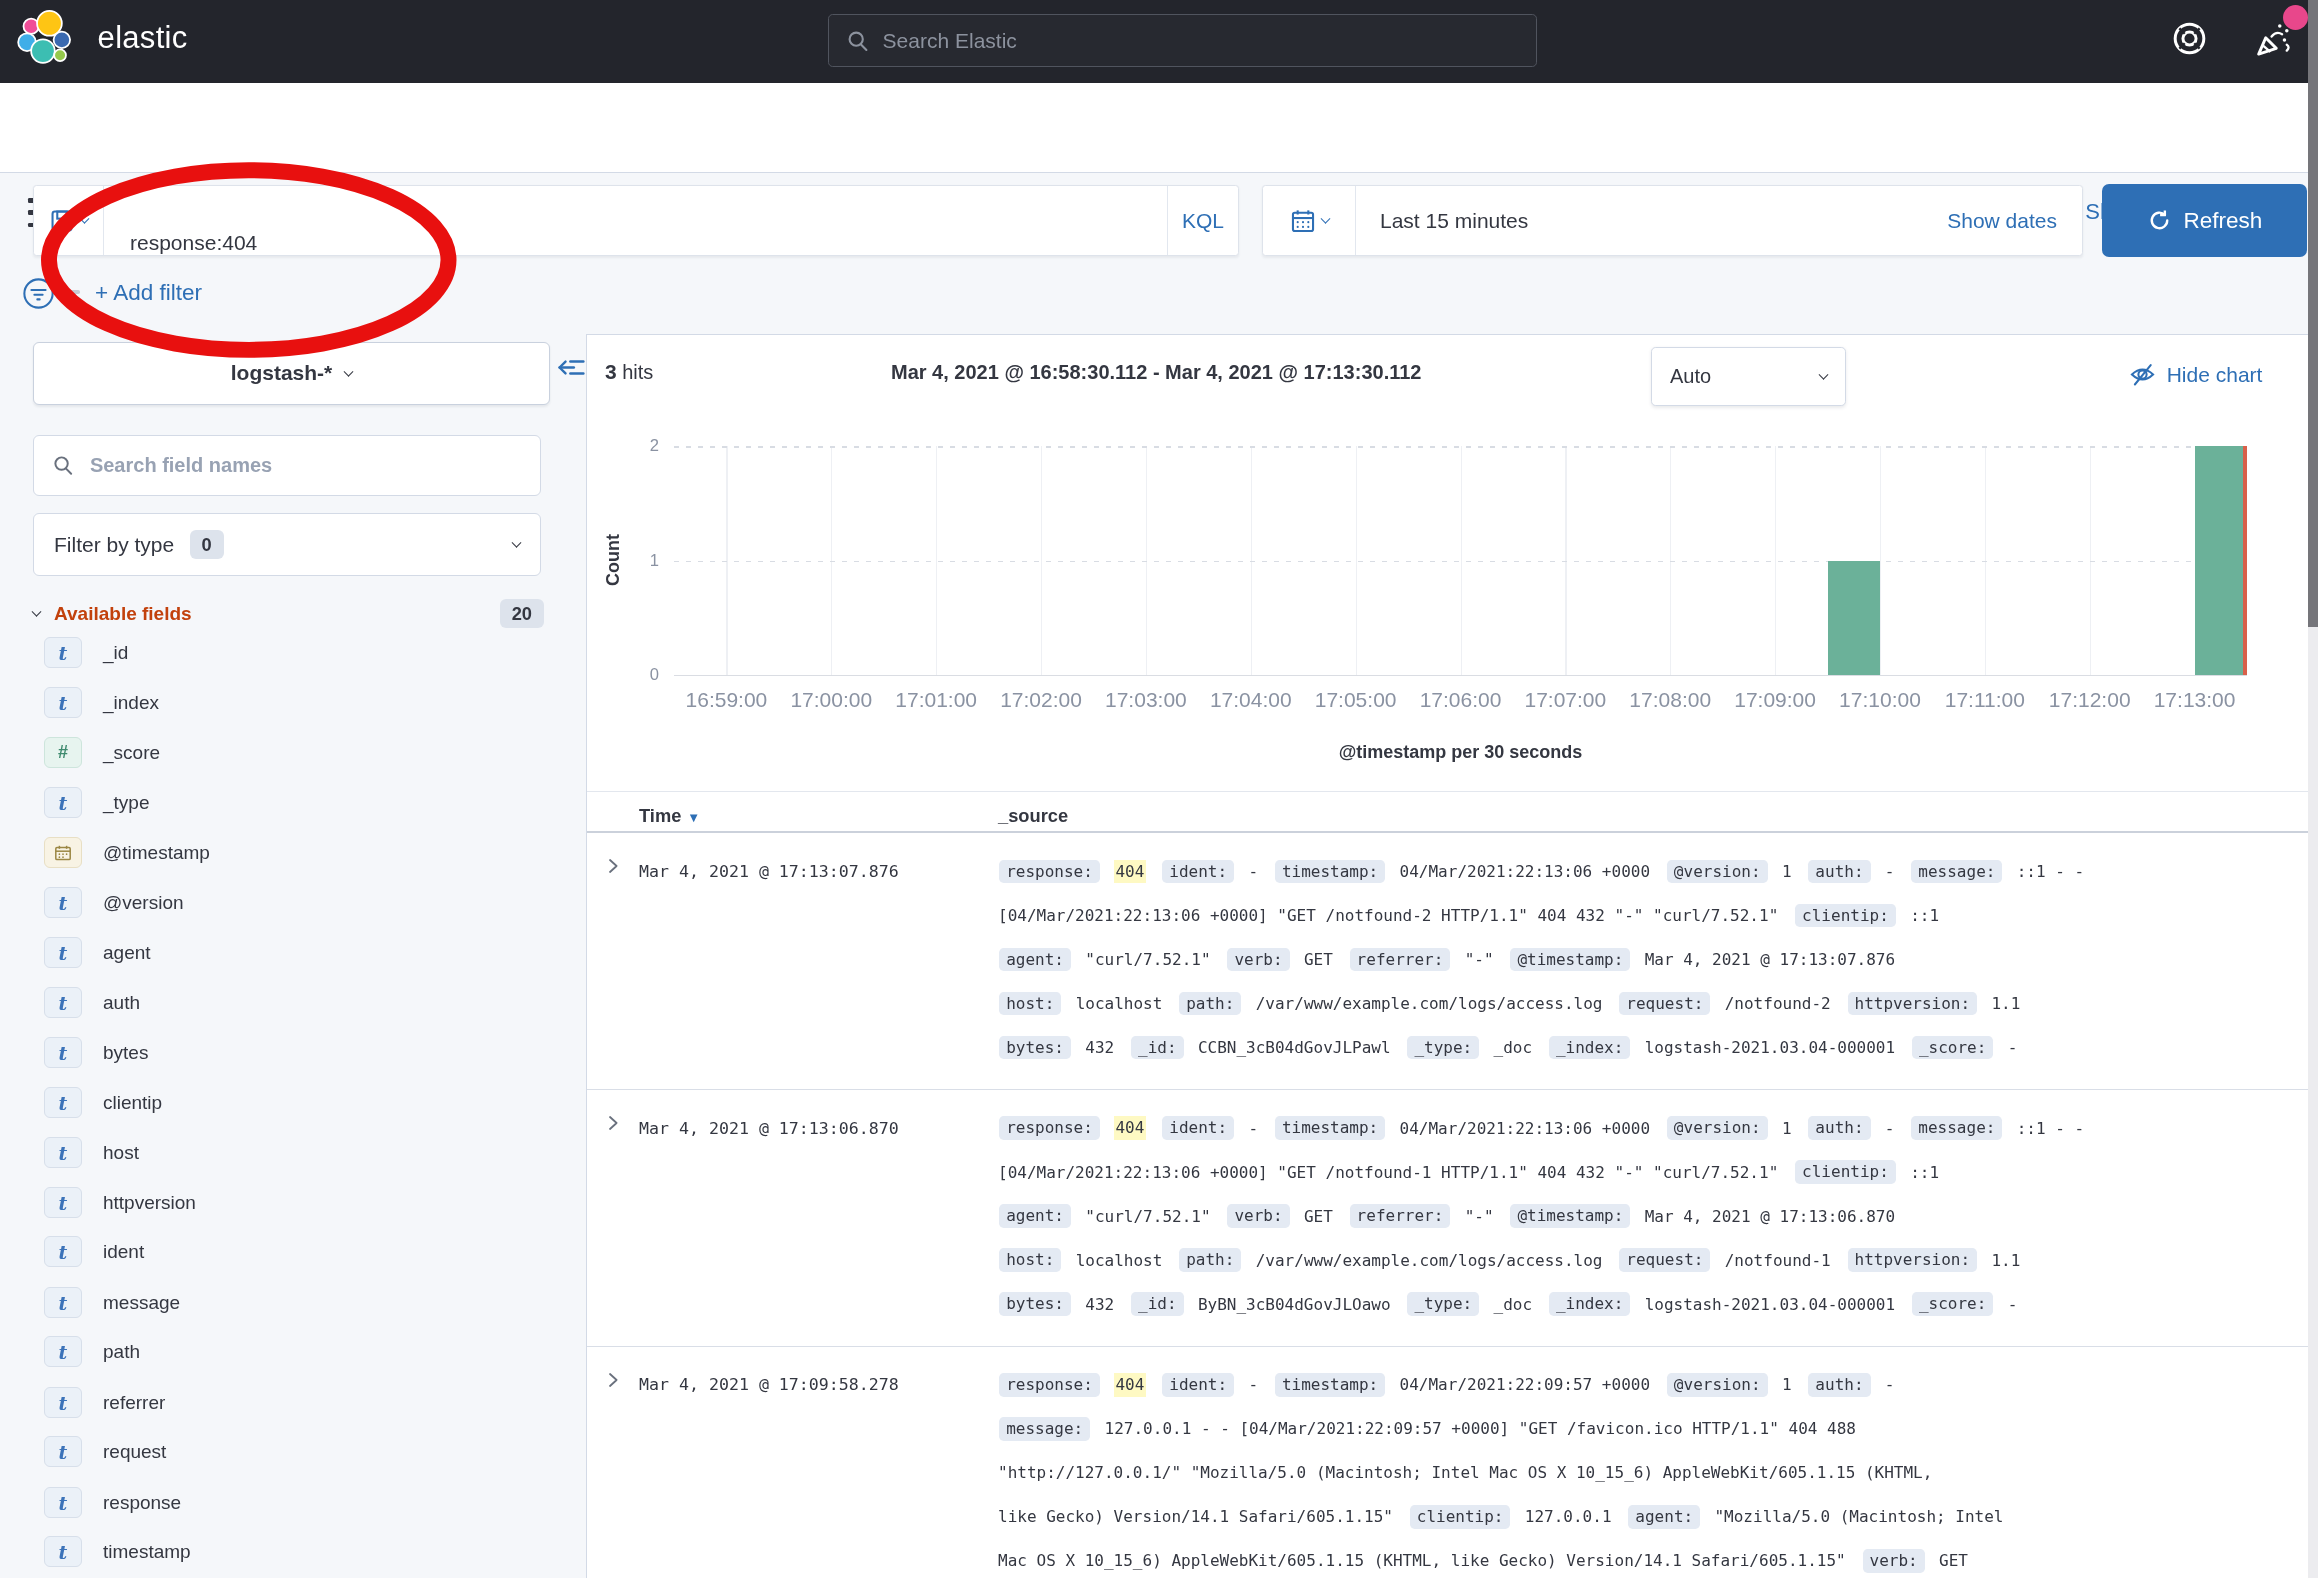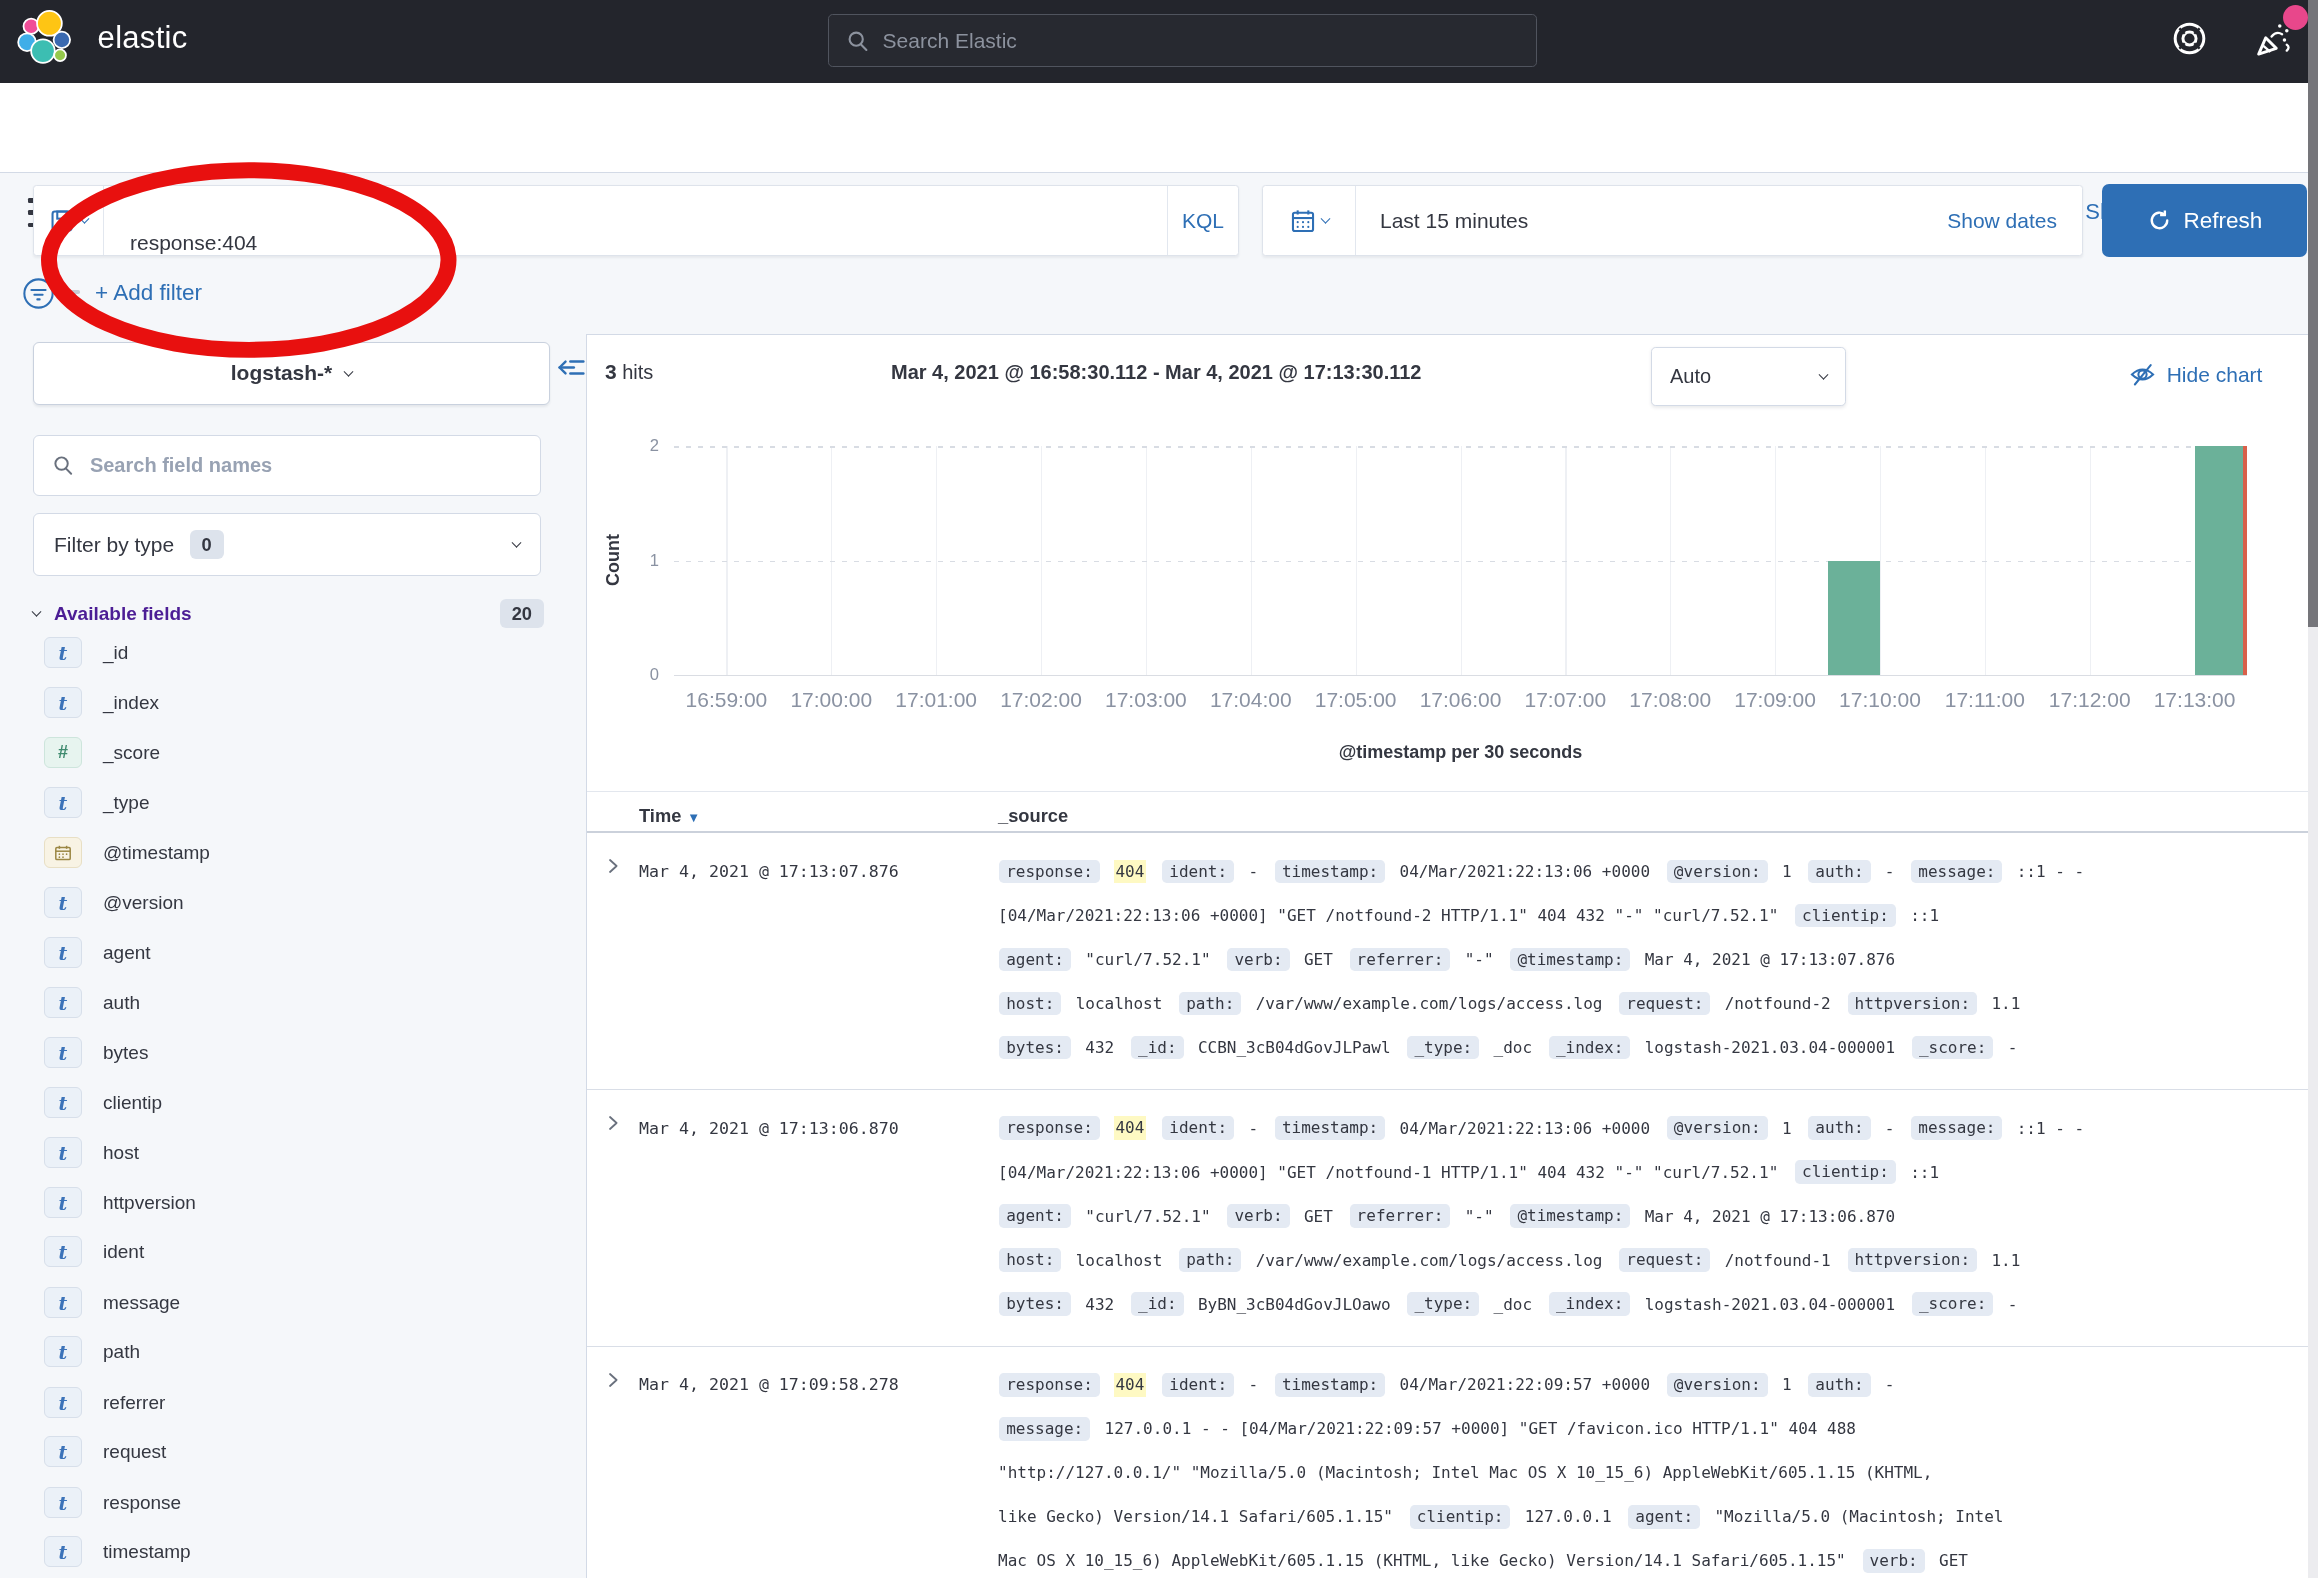--- a/index.html
+++ b/index.html
@@ -76,21 +76,21 @@
   }
   .field-search .ph{color:#98A2B3;font-size:20px;}
   .type-filter{
     position:absolute;left:33px;top:179px;width:508px;height:63px;box-sizing:border-box;background:#fff;
     border:0.6px solid #D3DAE6;border-radius:6px;display:flex;align-items:center;padding:0 20px;gap:15.4px;cursor:pointer;
   }
   .type-filter .lbl{font-size:21px;color:#343741;}
   .count-badge{background:#DDE3EC;border-radius:6px;padding:3.5px 12px;font-size:18.3px;font-weight:700;color:#343741;}
   .type-filter .spacer{flex:1;}
   .af-header{position:absolute;left:33px;top:262px;width:511px;height:35px;display:flex;align-items:center;gap:14px;cursor:pointer;}
-  .af-header .lbl{font-size:19px;font-weight:700;color:#4c1d95;}
+  .af-header .lbl{font-size:19px;font-weight:700;color:#c2410c;}
   .af-header .spacer{flex:1;}
   .field-list{position:absolute;left:0;top:302px;width:586px;bottom:0;}
   .field-item{position:absolute;left:44px;height:33px;display:flex;align-items:center;gap:21px;cursor:pointer;}
   .f-token{
     width:38px;height:31px;border-radius:6px;display:flex;align-items:center;justify-content:center;
     box-sizing:border-box;border:0.6px solid #D7DFEA;background:#EBF1F8;
   }
   .f-token.text{color:#3C73B9;font-family:"DejaVu Serif",serif;font-style:italic;font-weight:700;font-size:19px;}
   .f-token.number{background:#E7F4EF;border-color:#CDE5DC;color:#3E8A6E;font-weight:700;font-size:18px;}
   .f-token.date{background:#F8F3E4;border-color:#E8DFC4;}

